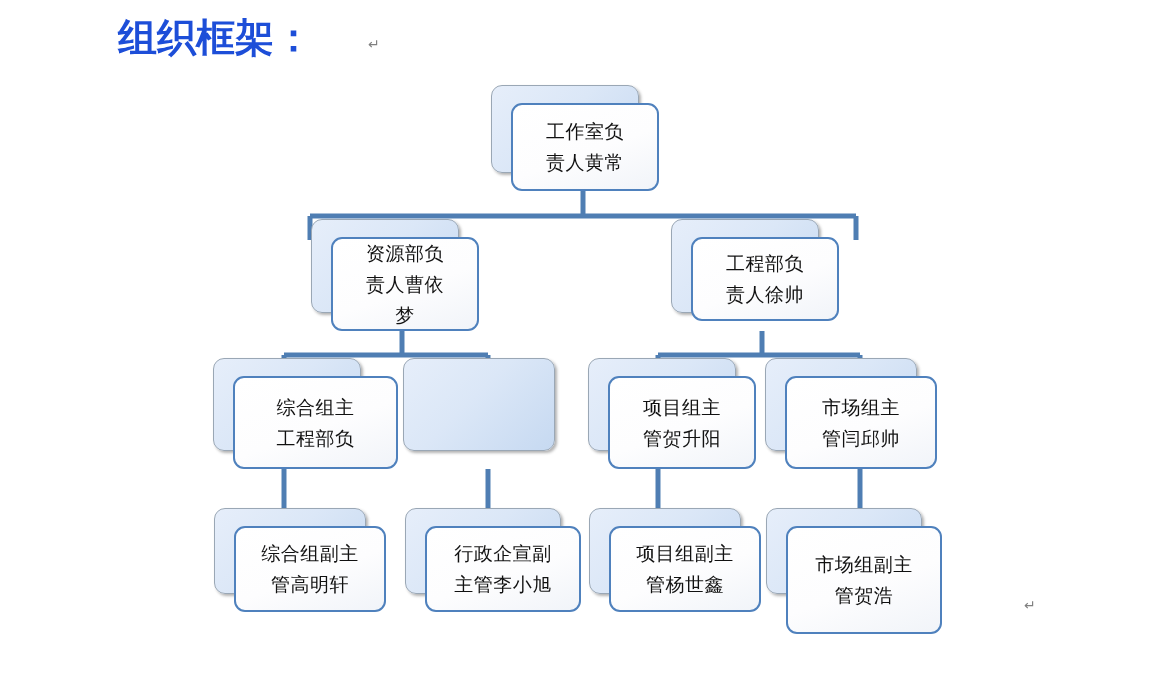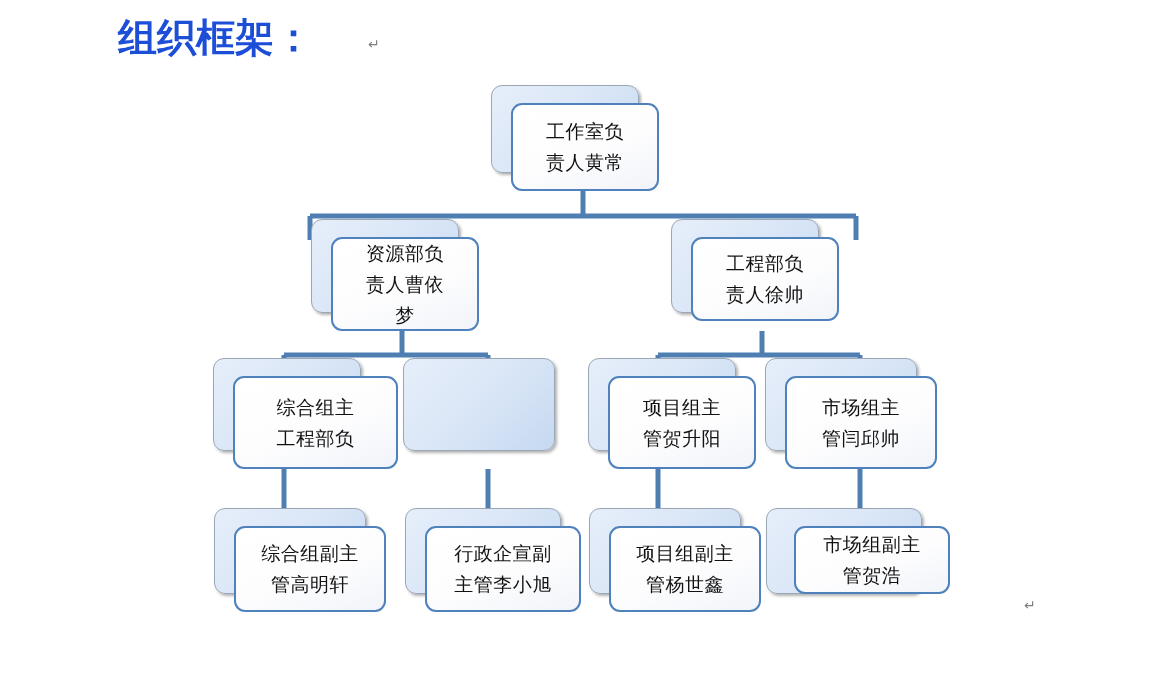--- a/index.html
+++ b/index.html
@@ -219,21 +219,21 @@
     <div class="card" style="left:20px; top:18px; width:152px; height:86px;">
       <div class="label">
         <span>项目组副主</span><br>
         <span>管杨世鑫</span>
       </div>
     </div>
   </div>
 
   <div class="node" style="left:766px; top:508px; width:176px; height:104px;">
     <div class="plate" style="width:156px; height:86px;"></div>
-    <div class="card" style="left:28px; top:18px; width:156px; height:68px;justify-content:center;">
+    <div class="card" style="left:20px; top:18px; width:156px; height:108px;justify-content:center;">
       <div class="label">
         <span>市场组副主</span><br>
         <span>管贺浩</span>
       </div>
     </div>
   </div>
 
   <div id="bottom-pilcrow">↵</div>
 
 </div>

